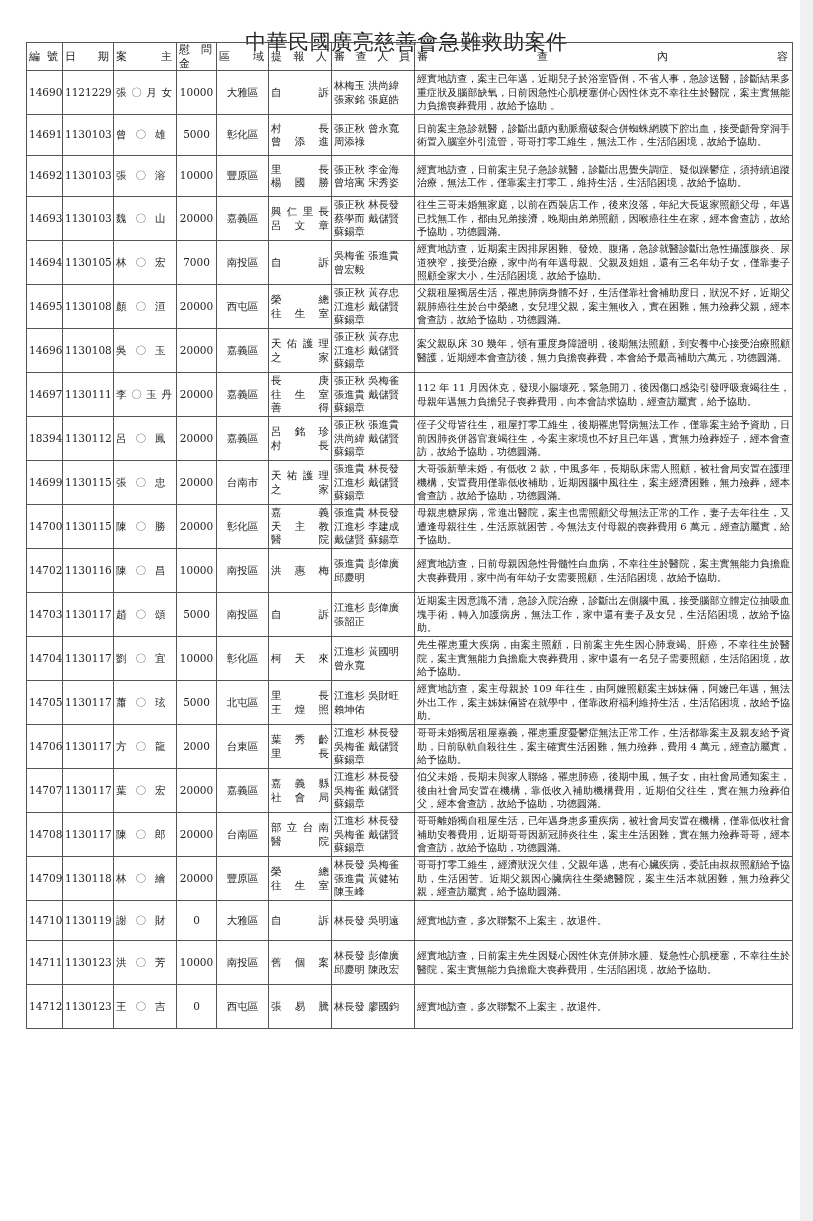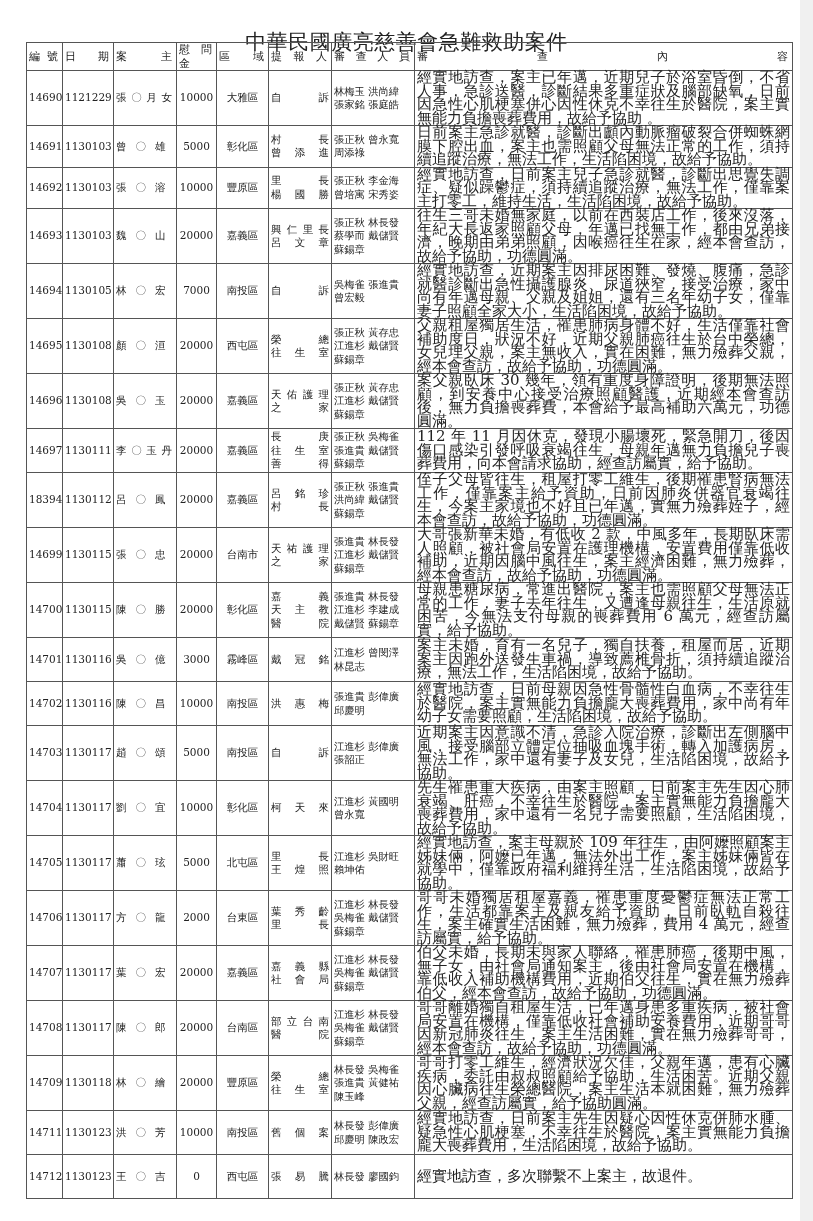--- a/index.html
+++ b/index.html
@@ -24,21 +24,21 @@
     line-height: 13.5px;
   }
   table.cases th {
     font-weight: normal; height: 14px; font-size: 11px; letter-spacing: 2px;
   }
   th.h-content { letter-spacing: 40px; text-align: center; margin-top: 23px; }
   th.spread, td.spread { text-align: justify; text-align-last: justify; }
   td.c { text-align: center; white-space: nowrap; }
   td.reporter { text-align-last: justify; text-align: justify; padding: 0 3px; }
   td.reviewers { padding: 0 2px; font-size: 10.3px; }
-  td.content { padding: 1px 3px; font-size: 15px; text-align: justify; }
+  td.content { padding: 1px 3px; font-size: 10px; text-align: justify; }
   .rline { display: block; }
 </style>
 </head>
 <body>
 
 <div class="title">中華民國廣亮慈善會急難救助案件</div>
 
 <table class="cases">
   <colgroup>
     <col style="width:36px">
@@ -85,21 +85,21 @@
         <td class="c">5000</td>
         <td class="c">彰化區</td>
         <td class="reporter">
           <span class="rline">村 長</span>
           <span class="rline">曾添進</span>
         </td>
         <td class="reviewers">
           <span class="rline">張正秋 曾永寬</span>
           <span class="rline">周添祿</span>
         </td>
-        <td class="content">日前案主急診就醫，診斷出顱內動脈瘤破裂合併蜘蛛網膜下腔出血，案主也需照顧父母無法正常的工作，須持續追蹤治療，無法工作，生活陷困境，故給予協助。</td>
+        <td class="content">日前案主急診就醫，診斷出顱內動脈瘤破裂合併蜘蛛網膜下腔出血，接受顱骨穿洞手術置入腦室外引流管，哥哥打零工維生，無法工作，生活陷困境，故給予協助。</td>
       </tr>
       <tr style="height: 41px;">
         <td class="c">14692</td>
         <td class="c">1130103</td>
         <td class="c spread" style="letter-spacing: 9px;">張〇溶</td>
         <td class="c">10000</td>
         <td class="c">豐原區</td>
         <td class="reporter">
           <span class="rline">里 長</span>
           <span class="rline">楊國勝</span>
@@ -240,35 +240,20 @@
           <span class="rline">醫 院</span>
         </td>
         <td class="reviewers">
           <span class="rline">張進貴 林長發</span>
           <span class="rline">江進杉 李建成</span>
           <span class="rline">戴儲賢 蘇錫章</span>
         </td>
         <td class="content">母親患糖尿病，常進出醫院，案主也需照顧父母無法正常的工作，妻子去年往生，又遭逢母親往生，生活原就困苦，今無法支付母親的喪葬費用 6 萬元，經查訪屬實，給予協助。</td>
       </tr>
       <tr style="height: 44px;">
-        <td class="c">14701</td>
-        <td class="c">1130116</td>
-        <td class="c spread" style="letter-spacing: 9px;">吳〇億</td>
-        <td class="c">3000</td>
-        <td class="c">霧峰區</td>
-        <td class="reporter">
-          <span class="rline">戴冠銘</span>
-        </td>
-        <td class="reviewers">
-          <span class="rline">江進杉 曾閔澤</span>
-          <span class="rline">林昆志</span>
-        </td>
-        <td class="content">案主未婚，育有一名兒子，獨自扶養，租屋而居，近期案主因跑外送發生車禍，導致薦椎骨折，須持續追蹤治療，無法工作，生活陷困境，故給予協助。</td>
-      </tr>
-      <tr style="height: 44px;">
         <td class="c">14702</td>
         <td class="c">1130116</td>
         <td class="c spread" style="letter-spacing: 9px;">陳〇昌</td>
         <td class="c">10000</td>
         <td class="c">南投區</td>
         <td class="reporter">
           <span class="rline">洪惠梅</span>
         </td>
         <td class="reviewers">
           <span class="rline">張進貴 彭偉廣</span>
@@ -382,20 +367,34 @@
         <td class="reporter">
           <span class="rline">榮 總</span>
           <span class="rline">往生室</span>
         </td>
         <td class="reviewers">
           <span class="rline">林長發 吳梅雀</span>
           <span class="rline">張進貴 黃健祐</span>
           <span class="rline">陳玉峰</span>
         </td>
         <td class="content">哥哥打零工維生，經濟狀況欠佳，父親年邁，患有心臟疾病，委託由叔叔照顧給予協助，生活困苦。近期父親因心臟病往生榮總醫院，案主生活本就困難，無力殮葬父親，經查訪屬實，給予協助圓滿。</td>
+      </tr>
+      <tr style="height: 40px;">
+        <td class="c">14710</td>
+        <td class="c">1130119</td>
+        <td class="c spread" style="letter-spacing: 9px;">謝〇財</td>
+        <td class="c">0</td>
+        <td class="c">大雅區</td>
+        <td class="reporter">
+          <span class="rline">自 訴</span>
+        </td>
+        <td class="reviewers">
+          <span class="rline">林長發 吳明遠</span>
+        </td>
+        <td class="content">經實地訪查，多次聯繫不上案主，故退件。</td>
       </tr>
       <tr style="height: 44px;">
         <td class="c">14711</td>
         <td class="c">1130123</td>
         <td class="c spread" style="letter-spacing: 9px;">洪〇芳</td>
         <td class="c">10000</td>
         <td class="c">南投區</td>
         <td class="reporter">
           <span class="rline">舊個案</span>
         </td>

